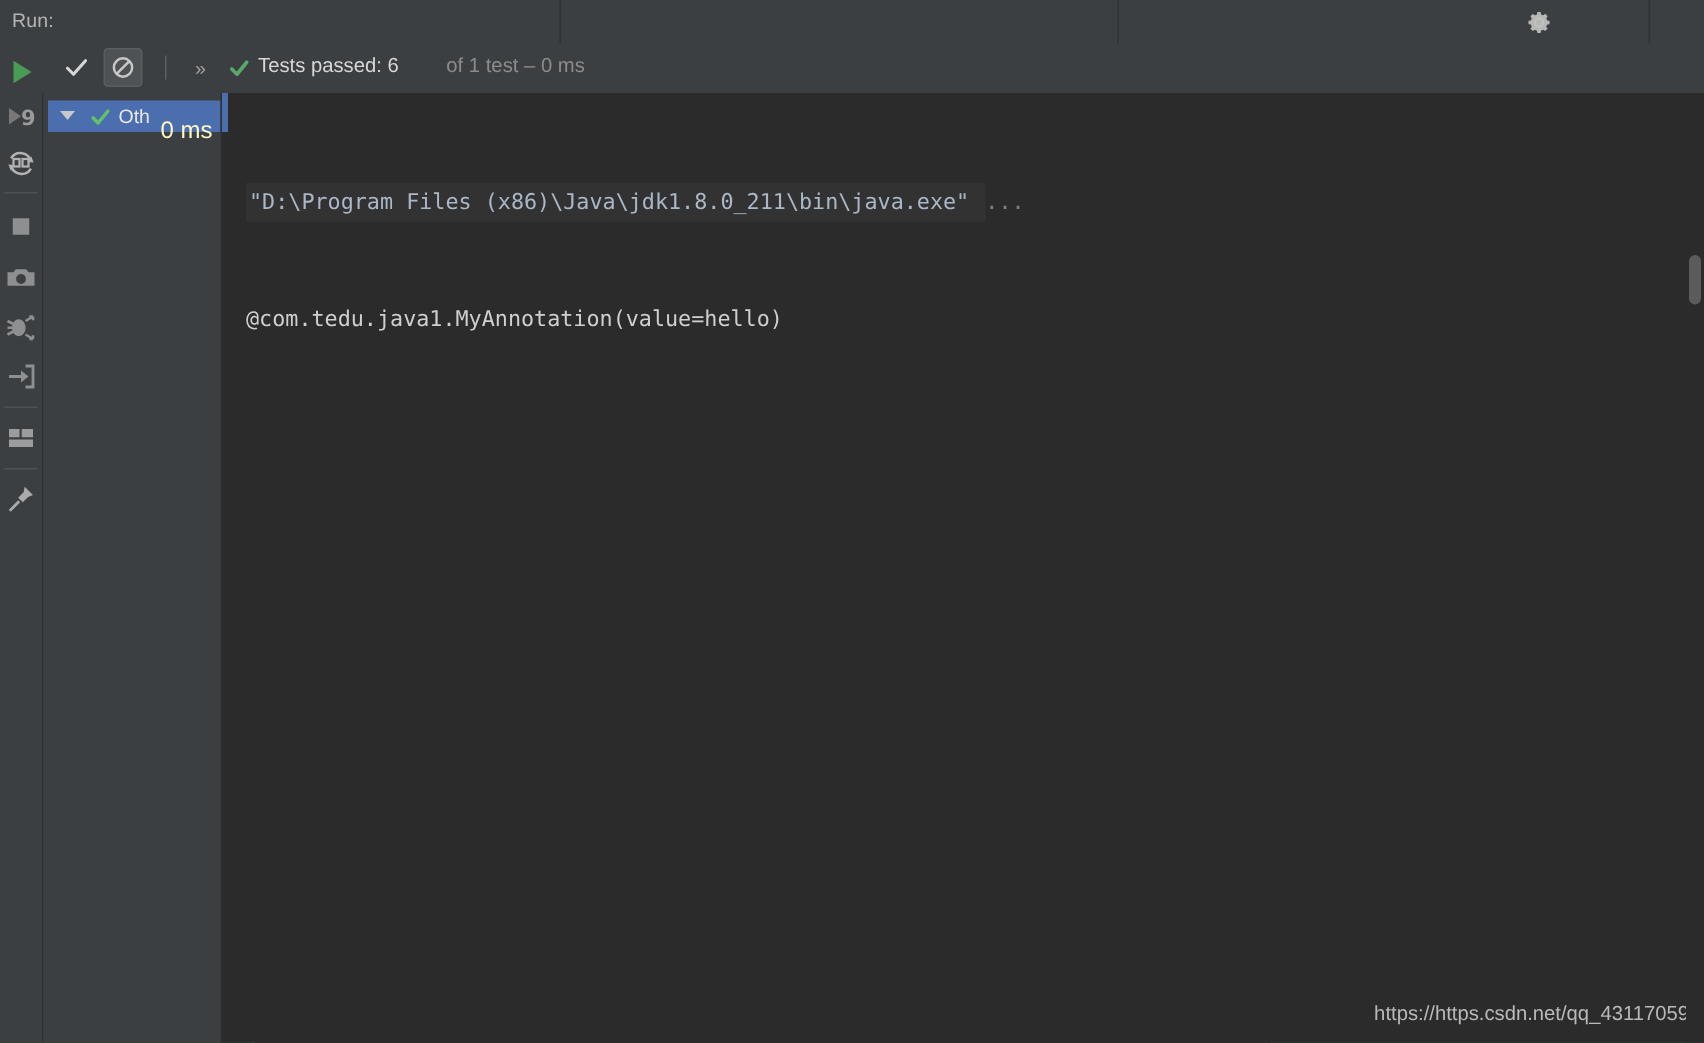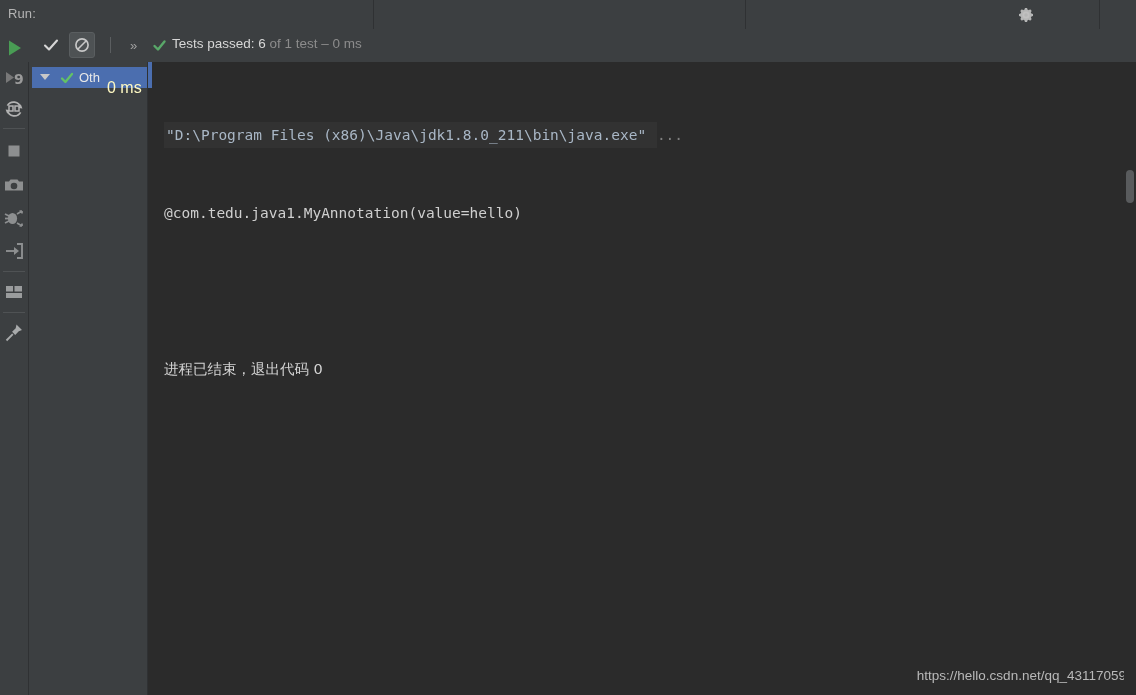--- a/index.html
+++ b/index.html
@@ -118,21 +118,21 @@
     left: 152px; top: 9px;
     width: 15px; height: 15px;
   }
   .status-text {
     position: absolute;
     left: 172px; top: 7px;
     font-size: 13.5px;
     white-space: nowrap;
   }
   .status-text .strong { color: #d7d7d7; }
-  .status-text .dim { color: #8c8c8c; }
+  .status-text .dim { color: #8c8c8c; margin-left: 28px; }
 
   
   .leftbar {
     position: absolute;
     left: 0; top: 62px;
     width: 28px; height: 633px;
     background: #3c3f41;
   }
   .lb-btn {
     position: absolute;
@@ -402,23 +402,22 @@
   </div>
   <div class="splitter"></div>
 
   <div class="console">
     <div class="console-marker"></div>
 
     <div class="console-lines">
       <div class="cline"><span class="cmd-line">"D:\Program Files (x86)\Java\jdk1.8.0_211\bin\java.exe" </span><span class="cmd-ellipsis">...</span></div>
       <div class="cline out-line">@com.tedu.java1.MyAnnotation(value=hello)</div>
       <div class="cline"></div>
-      <div class="cline zh-line">进程已结束，退出代码 0</div>
     </div>
 
-    <div class="watermark">https://hello.csdn.net/qq_43117059</div>
+    <div class="watermark">https://https.csdn.net/qq_43117059</div>
 
     <div class="scrolltrack">
       <div class="scrollthumb"></div>
     </div>
   </div>
 
 </div>
 
 </body></html>

